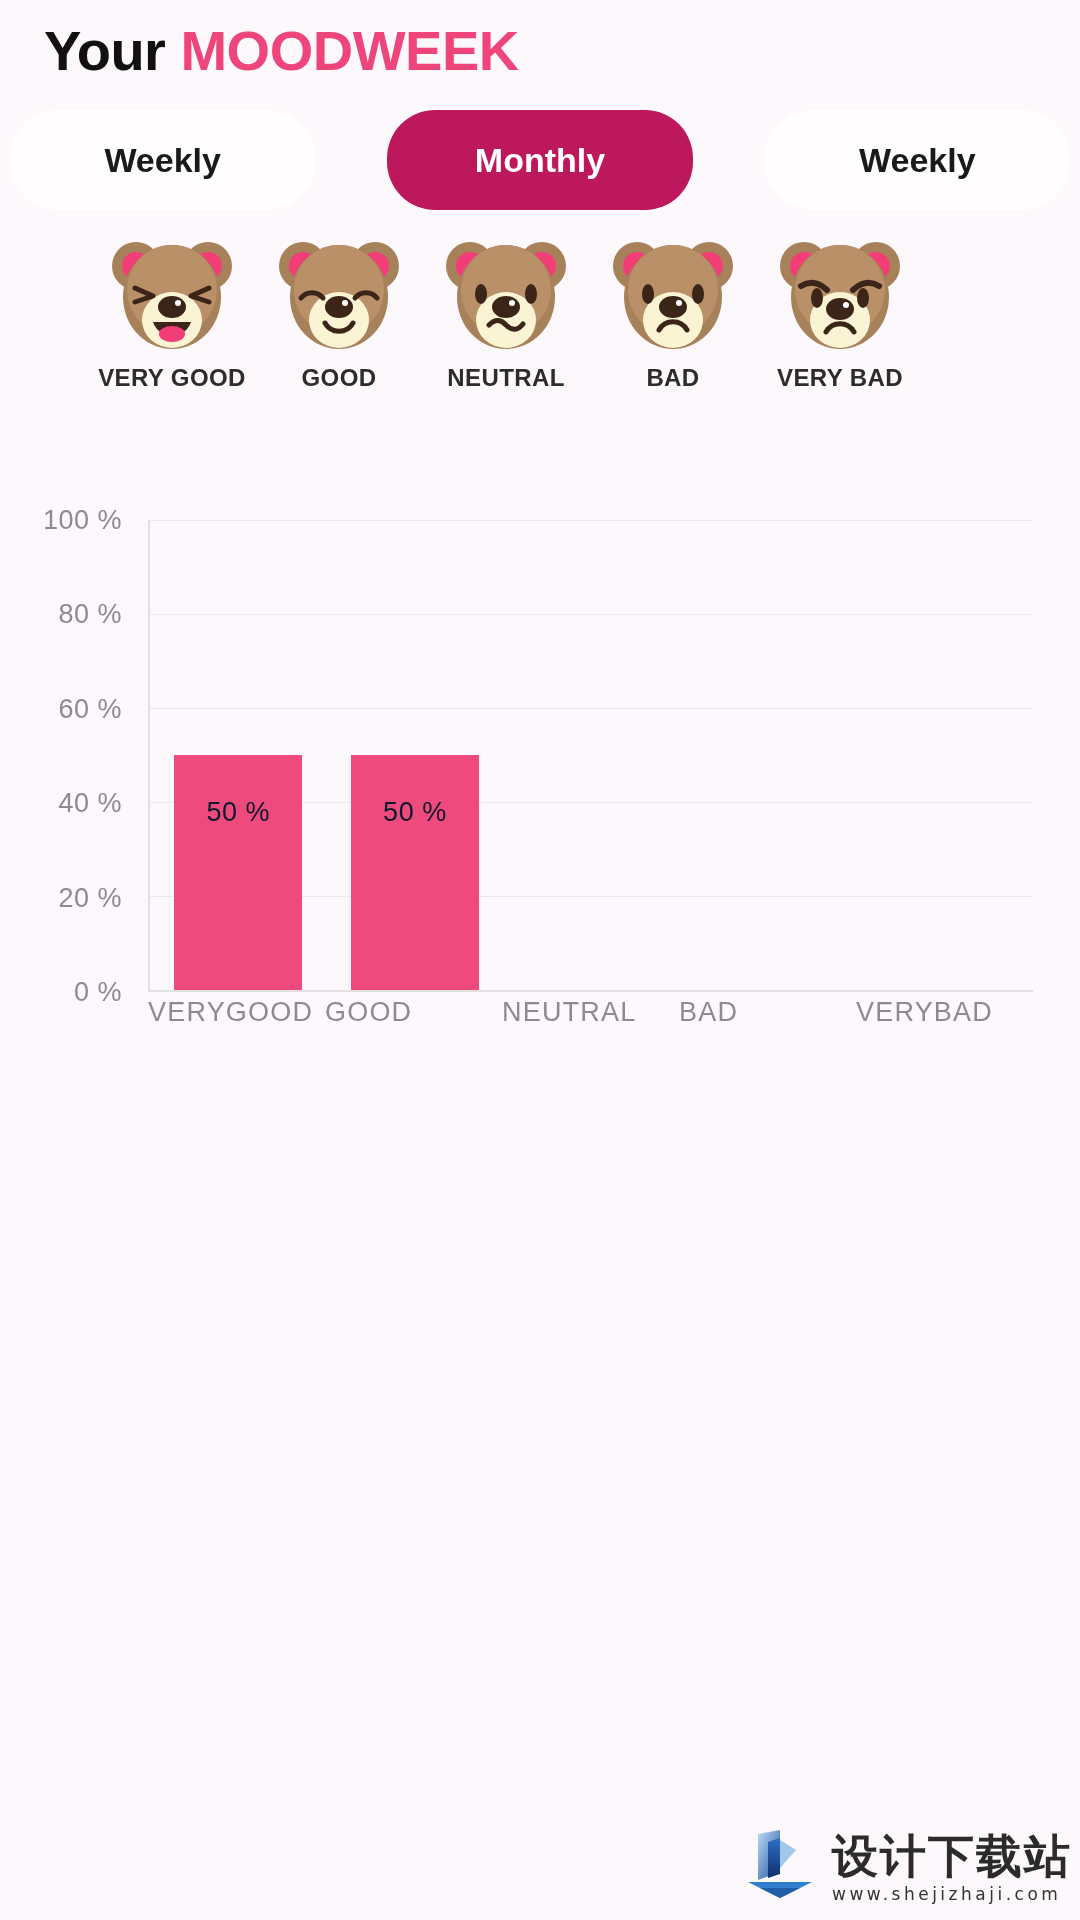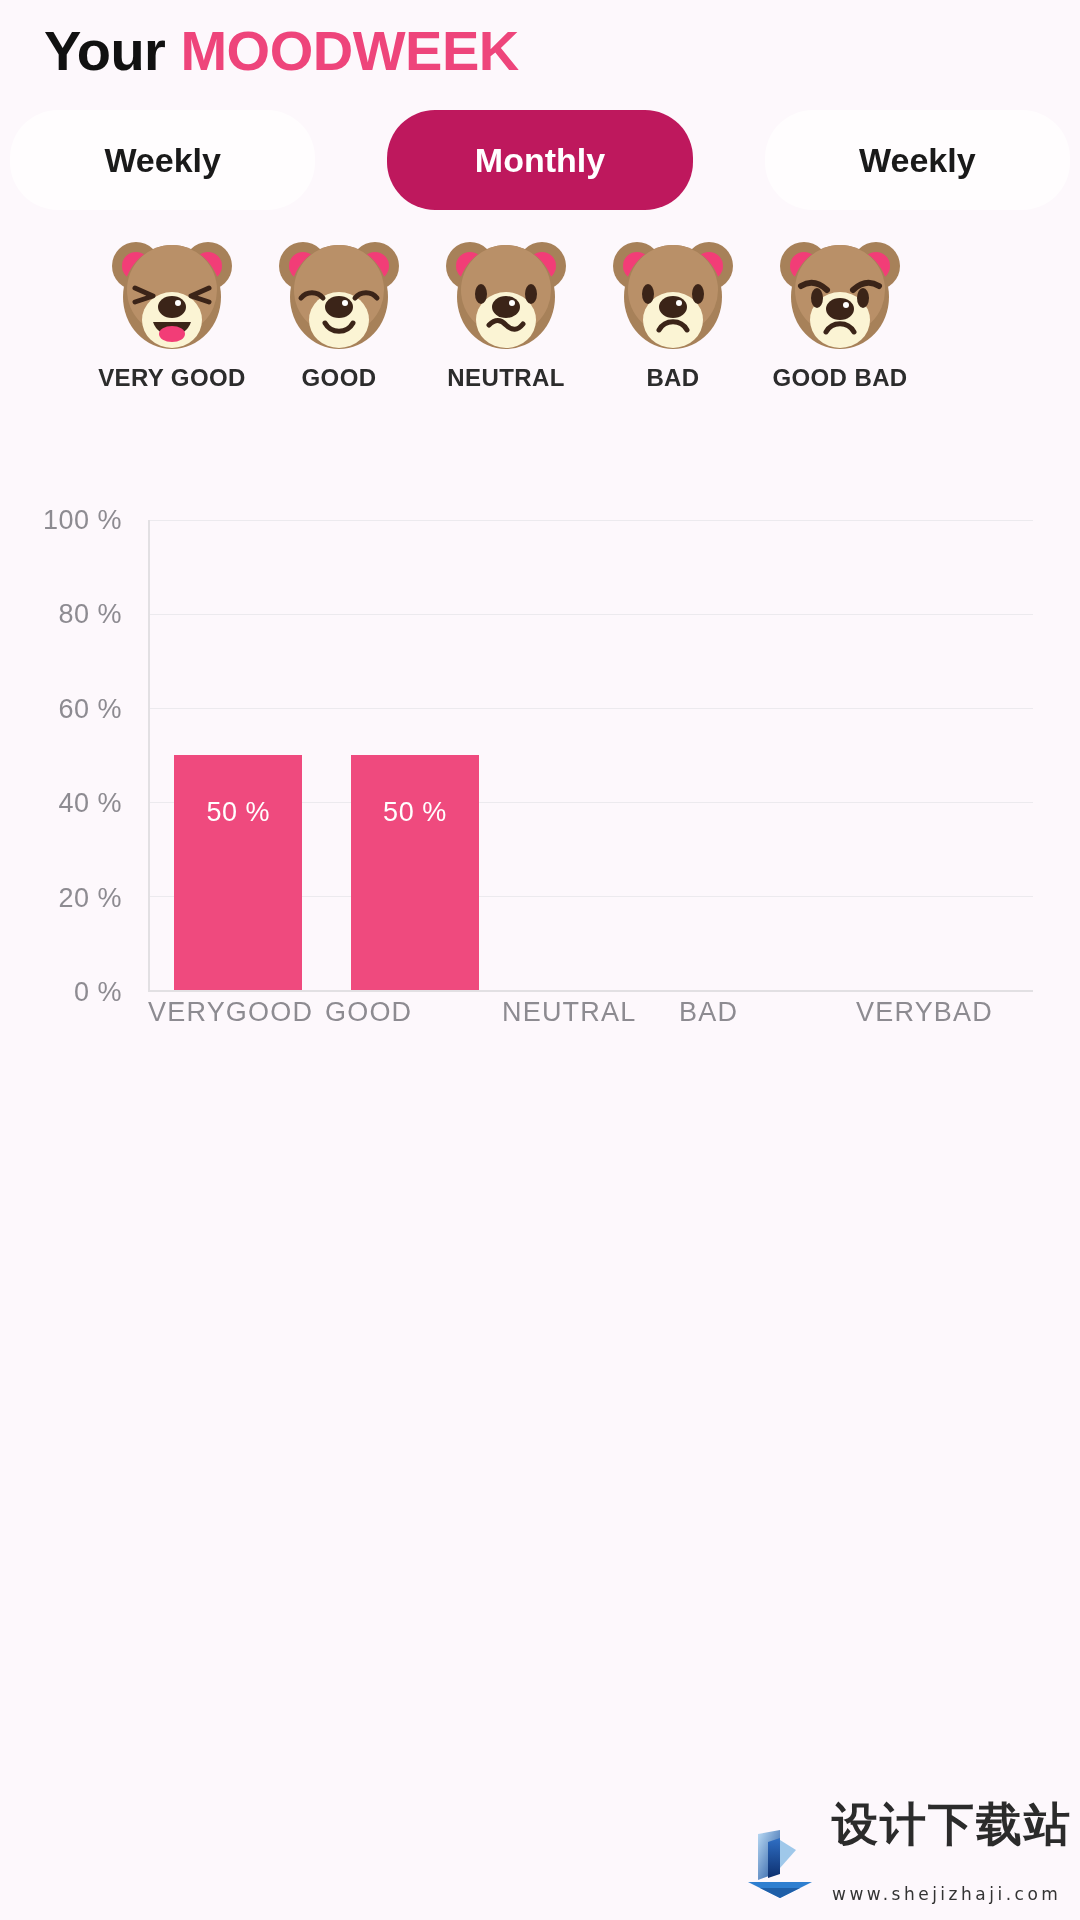--- a/index.html
+++ b/index.html
@@ -74,37 +74,37 @@
     position:absolute; left:0; bottom:0; width:100%; height:100%;
     display:flex; align-items:flex-end;
   }
   .barslot { flex:1 1 0; display:flex; justify-content:center; align-items:flex-end; height:100%; }
   .bar {
     width:128px; background:#ef4a7e; position:relative;
     display:flex; justify-content:center;
   }
   .barval {
     position:absolute; top:42px;
-    font-size:27px; color:#ffffff; white-space:nowrap; letter-spacing:0.5px;
+    font-size:27px; color:#0f172a; white-space:nowrap; letter-spacing:0.5px;
   }
   .xlabels {
     position:absolute; left:148px; top:492px;
     width:885px; display:flex;
   }
   .xslot { flex:1 1 0; text-align:left; }
   .xlab {
     font-size:27px; color:#8d8b91; letter-spacing:1.2px; white-space:nowrap;
   }
 
   
   .watermark {
     position:absolute; right:8px; bottom:16px;
     display:flex; align-items:flex-end; gap:12px;
   }
-  .wm-text { display:flex; flex-direction:column; align-items:flex-start;gap:32px; }
+  .wm-text { display:flex; flex-direction:column; align-items:flex-start; }
   .wm-cn {
     font-size:46px; font-weight:bold; color:#2b2b2b;
     letter-spacing:2px; line-height:1.05;
     font-family:"DejaVu Sans", sans-serif;
   }
   .wm-url {
     font-size:17px; color:#333333; letter-spacing:3.5px; margin-top:4px;
     font-family:"DejaVu Sans", sans-serif;
   }
 </style>
@@ -226,21 +226,21 @@
           <ellipse cx="67" cy="92" rx="30" ry="28" fill="#fbf4d4"></ellipse>
           <path d="M28 58 Q41 50 54 62" stroke="#3b2418" stroke-width="6" fill="none" stroke-linecap="round"></path>
           <path d="M106 58 Q93 50 80 62" stroke="#3b2418" stroke-width="6" fill="none" stroke-linecap="round"></path>
           <ellipse cx="44" cy="70" rx="6" ry="10" fill="#3b2418"></ellipse>
           <ellipse cx="90" cy="70" rx="6" ry="10" fill="#3b2418"></ellipse>
           <ellipse cx="67" cy="81" rx="14" ry="11" fill="#3b2418"></ellipse>
           <circle cx="73" cy="77" r="3" fill="#ffffff"></circle>
           <path d="M53 104 A16 16 0 0 1 81 104" stroke="#3b2418" stroke-width="5" fill="none" stroke-linecap="round"></path>
         </svg>
       </span>
-      <span class="moodlabel">GOOD BAD</span>
+      <span class="moodlabel">VERY BAD</span>
     </div>
   </div>
 
   <div class="chart">
 
     <div class="ylabels">
       <div class="ylab" style="top:0%">100 %</div>
       <div class="ylab" style="top:20%">80 %</div>
       <div class="ylab" style="top:40%">60 %</div>
       <div class="ylab" style="top:60%">40 %</div>

